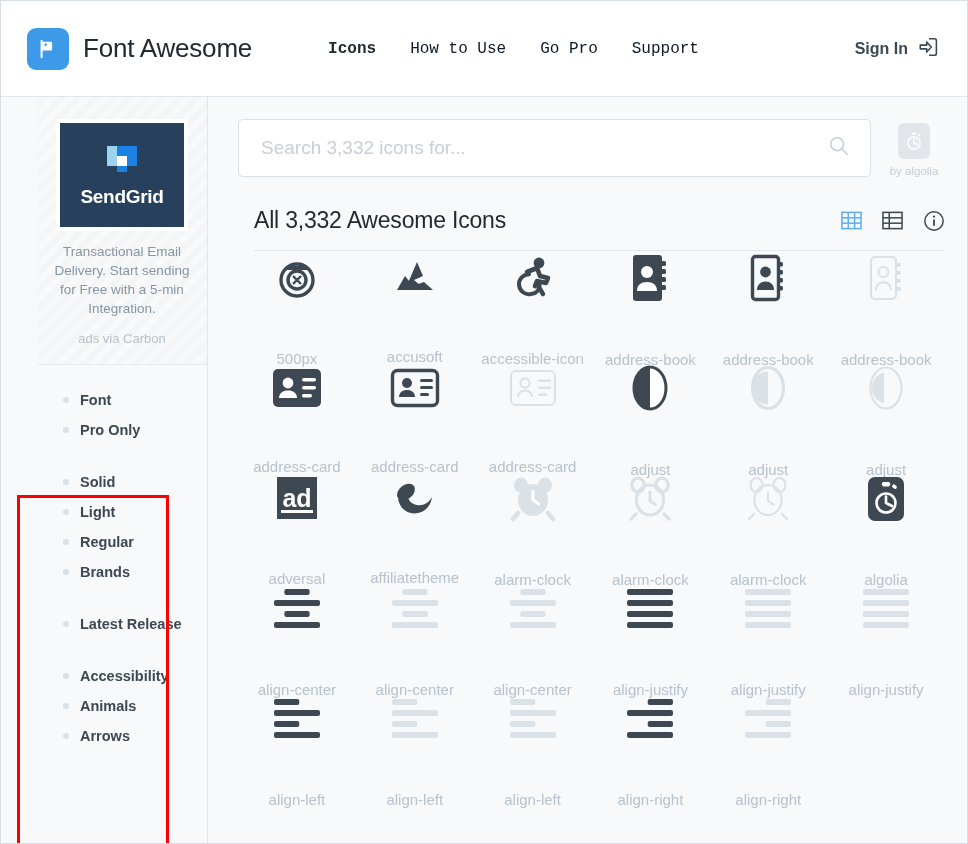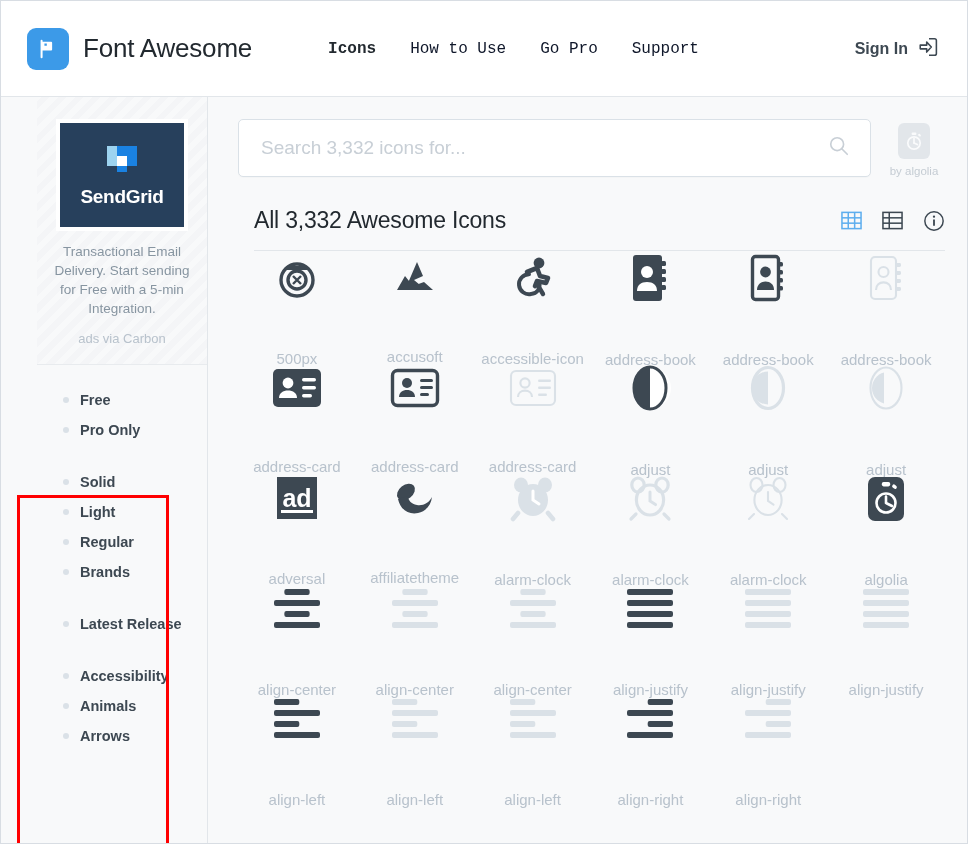--- a/index.html
+++ b/index.html
@@ -202,21 +202,21 @@
           <span class="sg-text">SendGrid</span>
         </div>
         <div class="ad-copy">Transactional Email Delivery. Start sending for Free with a 5-min Integration.</div>
         <div class="ad-via">ads via Carbon</div>
       </div>
 
       <div class="facets">
         <div class="facet-group">
           <div class="facet">
             <span class="dot"></span>
-            <span class="lbl">Free</span>
+            <span class="lbl">Font</span>
           </div>
           <div class="facet">
             <span class="dot"></span>
             <span class="lbl">Pro Only</span>
           </div>
         </div>
 
         <div class="facet-group">
           <div class="facet">
             <span class="dot"></span>

